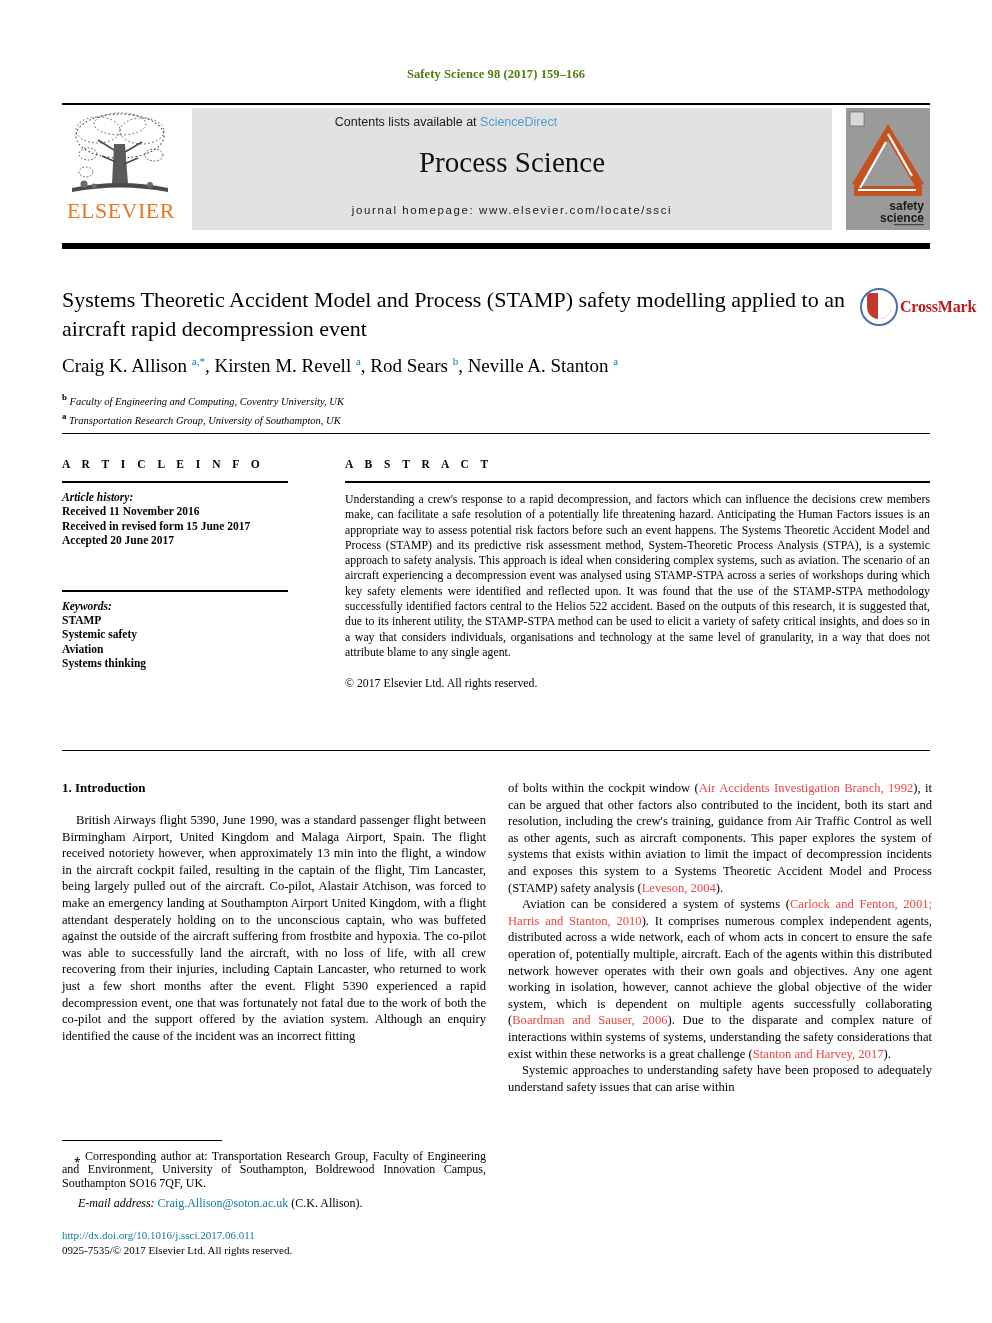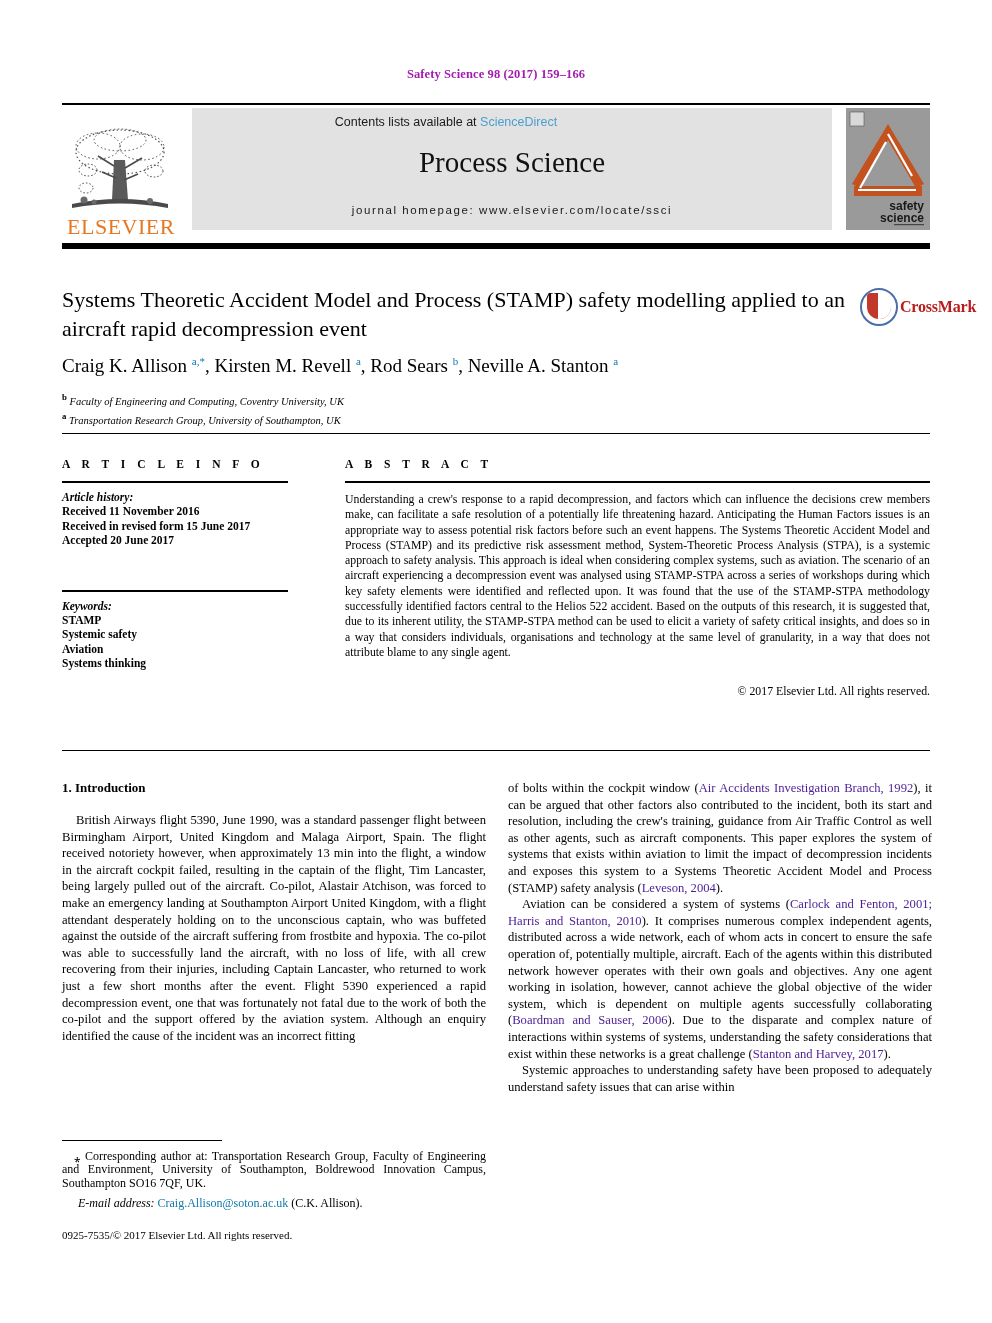--- a/index.html
+++ b/index.html
@@ -24,41 +24,41 @@
 
   
   .running-head {
     position: absolute;
     left: 0; top: 67px;
     width: 992px;
     text-align: center;
     font-family: "Liberation Serif", serif;
     font-weight: bold;
     font-size: 12.5px;
-    color: #a21caf;
+    color: #4d7c0f;
     letter-spacing: 0.1px;
   }
 
   
   .masthead-rule {
     position: absolute;
     left: 62px; top: 103px;
     width: 868px;
     height: 2px;
     background: #000;
   }
   .masthead {
     position: absolute;
     left: 62px; top: 108px;
     width: 868px;
     height: 122px;
   }
   .elsevier-logo {
     position: absolute;
-    left: 0; top: 18px;
+    left: 0; top: 2px;
     width: 118px;
     height: 118px;
   }
   .tree-box {
     position: absolute;
     left: 6px; top: 0;
     width: 104px;
     height: 88px;
     overflow: hidden;
   }
@@ -255,22 +255,22 @@
   .abs-text {
     font-family: "Liberation Serif", serif;
     font-size: 11.8px;
     line-height: 15.3px;
     text-align: justify;
     color: #000;
   }
   .copyright {
     font-family: "Liberation Serif", serif;
     font-size: 11.8px;
-    text-align: right;
-    margin-top: 24px;
+    text-align: left;
+    margin-top: 16px;
   }
 
   .rule-thin-2 {
     position: absolute;
     left: 62px; top: 750px;
     width: 868px;
     height: 1px;
     background: #000;
   }
 
@@ -294,21 +294,21 @@
   .para {
     font-family: "Liberation Serif", serif;
     font-size: 12.6px;
     line-height: 16.6px;
     text-align: justify;
     text-indent: 14px;
     margin: 0;
   }
   .para + .para { margin-top: 0px; }
   a.cite {
-    color: #4c1d95;
+    color: #ef4444;
     text-decoration: none;
   }
 
   
   .footnote-rule {
     position: absolute;
     left: 62px; top: 1140px;
     width: 160px;
     height: 1px;
     background: #000;
@@ -459,16 +459,17 @@
     <p class="para">Systemic approaches to understanding safety have been proposed to adequately understand safety issues that can arise within</p>
   </div>
 
   <div class="footnote-rule"></div>
   <div class="footnote">
     <span class="fn-indent"><span>⁎</span> <span>Corresponding author at: Transportation Research Group, Faculty of Engineering and Environment, University of Southampton, Boldrewood Innovation Campus, Southampton SO16 7QF, UK.</span></span>
     <span class="email-line"><i>E-mail address:</i> <a href="#">Craig.Allison@soton.ac.uk</a> <span>(C.K. Allison).</span></span>
   </div>
 
   <div class="footer">
+    <div><a href="#">http://dx.doi.org/10.1016/j.ssci.2017.06.011</a></div>
     <div>0925-7535/© 2017 Elsevier Ltd. All rights reserved.</div>
   </div>
 
 </div>
 
 </body></html>

